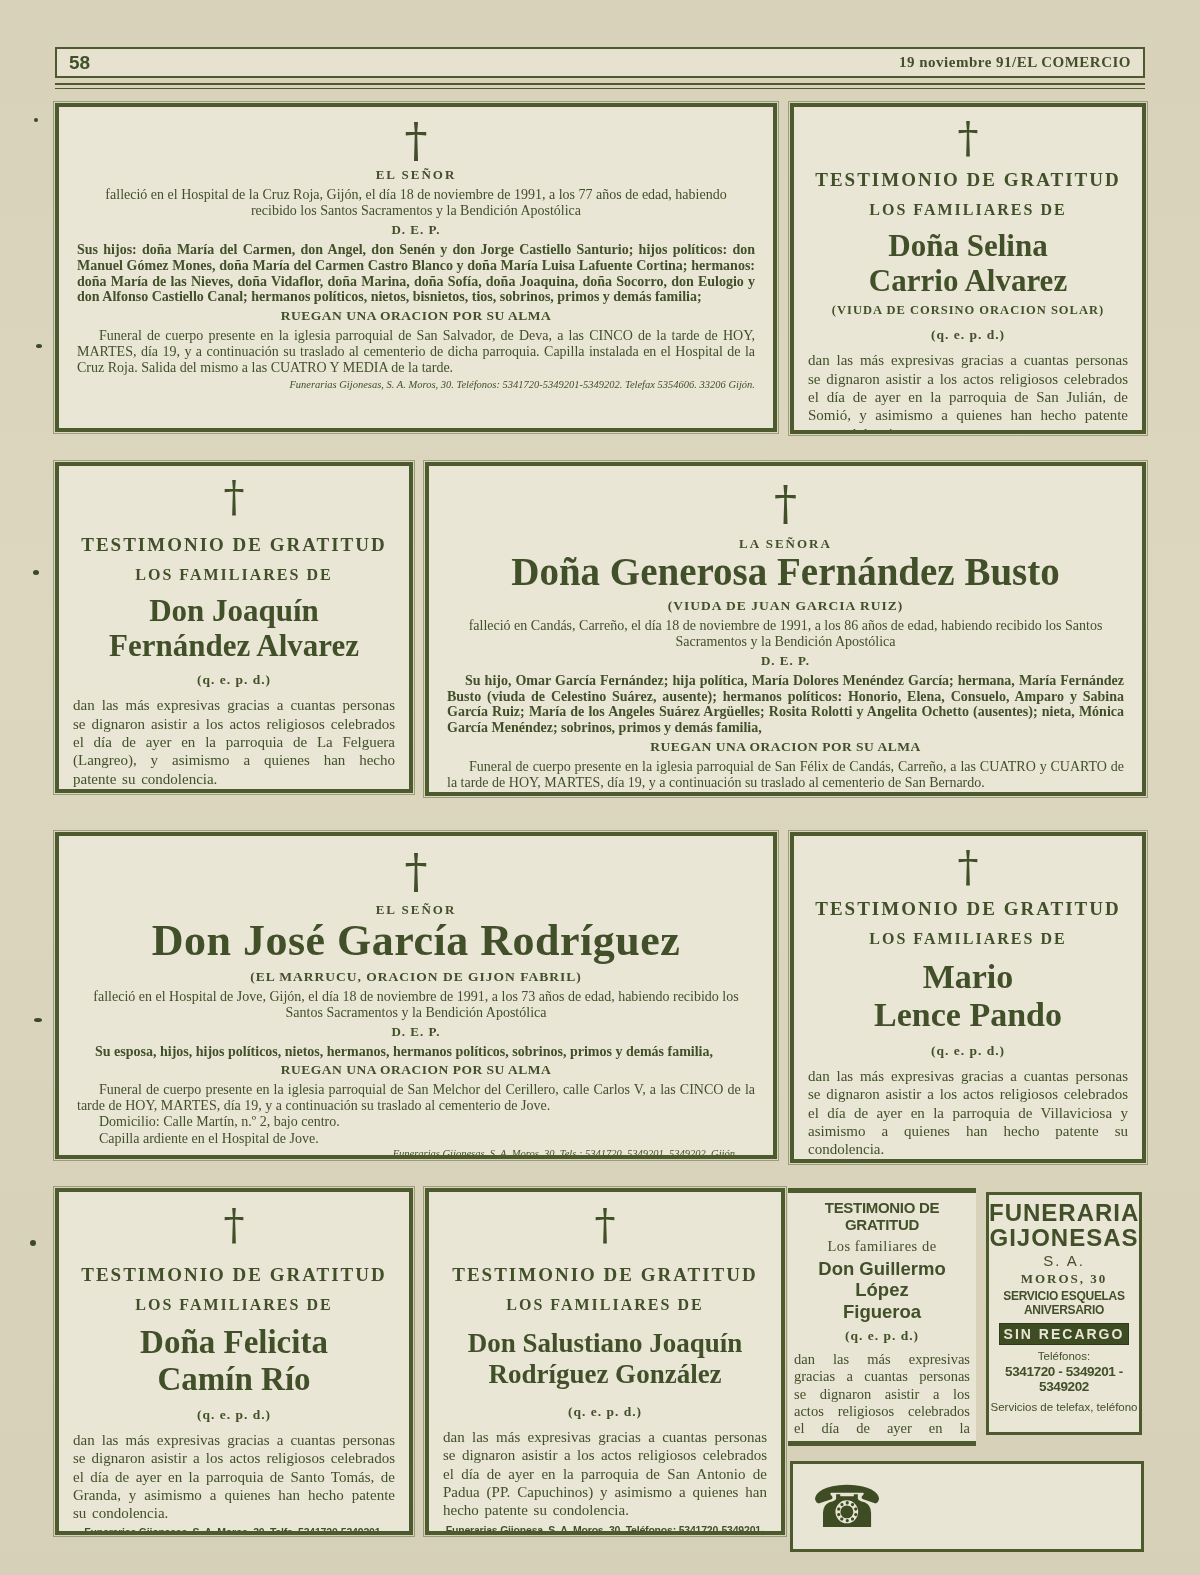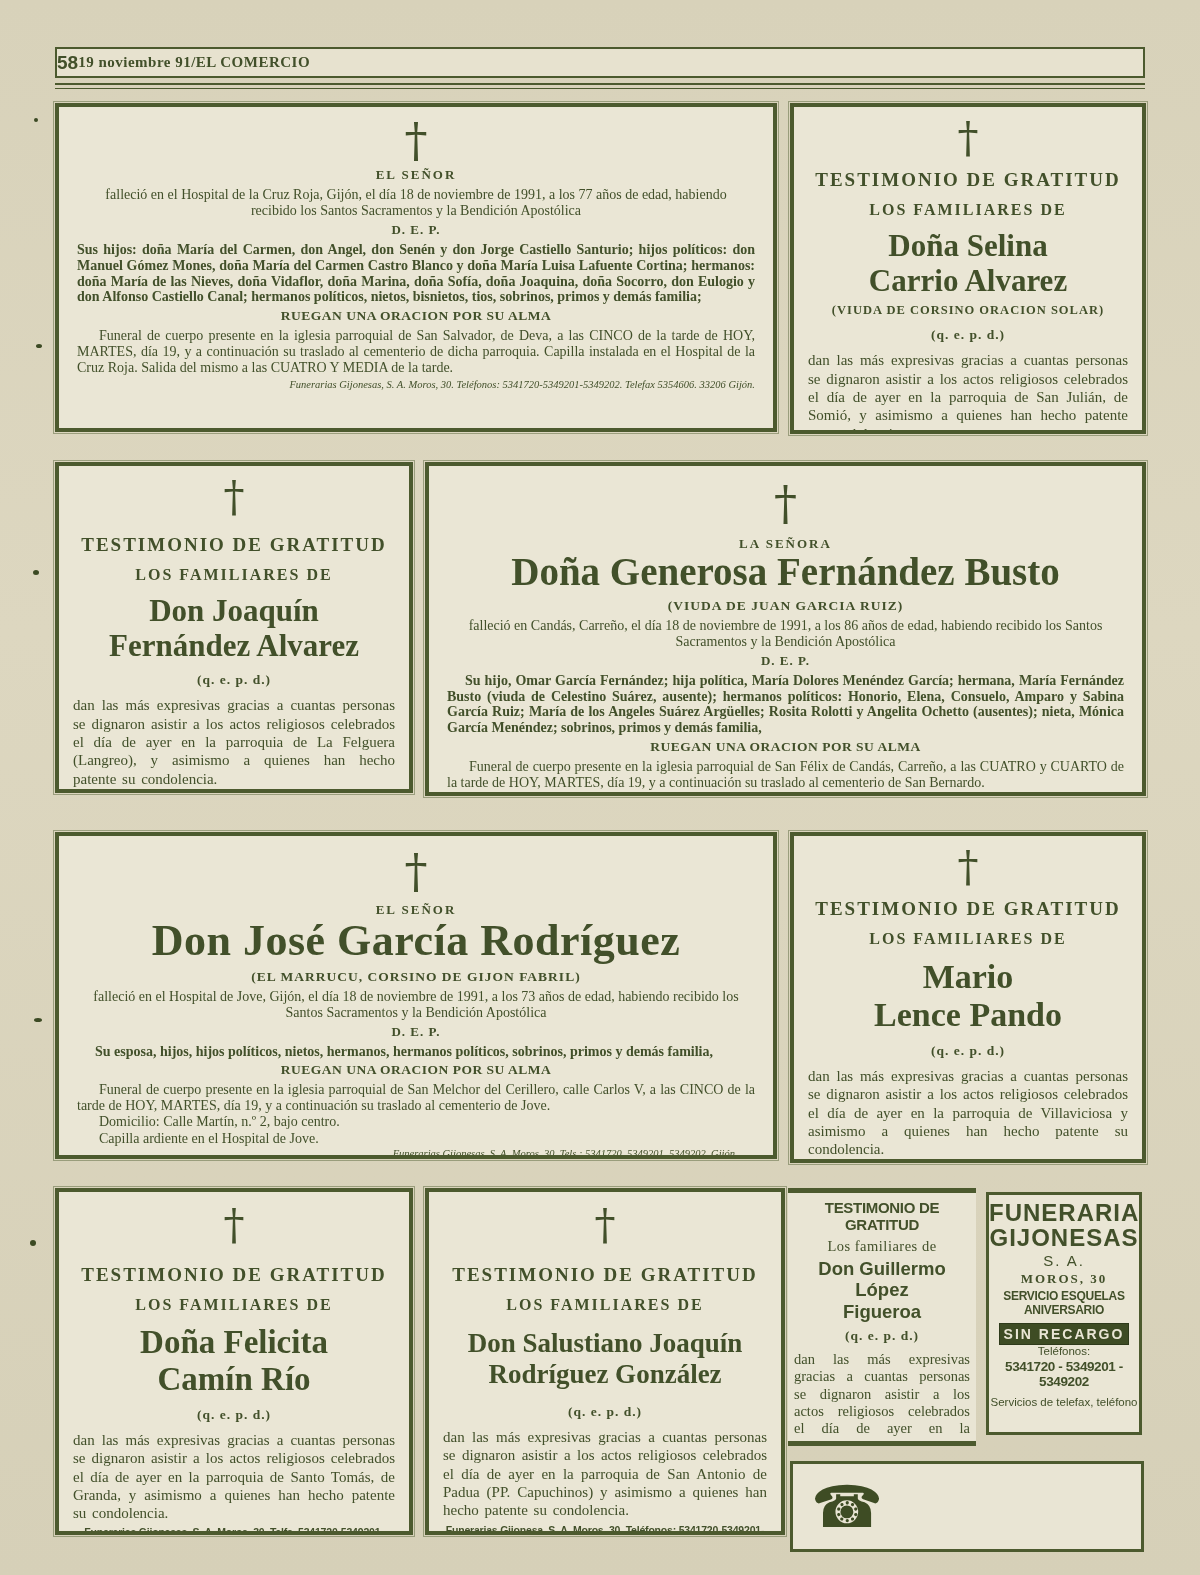--- a/index.html
+++ b/index.html
@@ -48,22 +48,22 @@
   .grat-title{font-size:19px;font-weight:bold;letter-spacing:2px;margin-top:10px;}
   .grat-fam{font-size:16px;font-weight:bold;letter-spacing:2px;margin-top:10px;}
   .grat-name{margin-top:10px;}
   .qepd{font-size:13.5px;font-weight:bold;letter-spacing:1px;margin-top:9px;}
   .grat-body{font-size:15px;line-height:1.22;text-align:justify;margin-top:8px;word-spacing:2px;}
 
   
   #header-box{
     position:absolute;left:55px;top:47px;width:1090px;height:31px;
     background:#e7e2cf;border:2px solid #4c5a2e;box-sizing:border-box;
-    display:flex;align-items:center;justify-content:flex-start;
-    padding:0 0;
+    display:flex;align-items:center;justify-content:space-between;
+    padding:0 12px;
   }
   #page-num{font-family:"Liberation Sans", sans-serif;font-size:19px;font-weight:bold;}
   #masthead{font-size:15px;font-weight:bold;letter-spacing:.5px;}
   #header-rule{
     position:absolute;left:55px;top:83px;width:1090px;height:3px;
     border-top:2px solid #4c5a2e;border-bottom:1px solid #4c5a2e;
   }
 
   
   #guillermo{
@@ -87,21 +87,21 @@
   }
   #funerarias-ad .fa-name{font-size:24px;font-weight:bold;letter-spacing:1px;line-height:1.05;}
   #funerarias-ad .fa-sa{font-size:15px;letter-spacing:2px;margin-top:2px;}
   #funerarias-ad .fa-street{font-size:13px;font-weight:bold;letter-spacing:2px;margin-top:2px;font-family:"Liberation Serif", serif;}
   #funerarias-ad .fa-svc{font-size:12px;font-weight:bold;letter-spacing:-.3px;line-height:1.15;margin-top:3px;}
   #funerarias-ad .fa-badge{
     margin:5px auto 0;width:128px;background:#3e4c24;color:#eae6d5;
     font-size:14px;font-weight:bold;letter-spacing:2px;padding:2px 0;
     border:1px solid #2e3a1a;
   }
-  #funerarias-ad .fa-tel-label{font-size:11.5px;}
+  #funerarias-ad .fa-tel-label{font-size:11.5px;margin-top:5px;}
   #funerarias-ad .fa-tels{font-size:13.5px;font-weight:bold;margin-top:2px;letter-spacing:-.4px;}
   #funerarias-ad .fa-fax-label{font-size:11.5px;margin-top:7px;}
 
   
   #comercio-ad{
     position:absolute;left:790px;top:1461px;width:354px;height:91px;
     border:3px solid #4c5a2e;box-sizing:border-box;background:#e9e5d4;
     display:flex;align-items:center;gap:14px;padding:0 10px 0 18px;color:#3e4c24;
   }
   #comercio-ad .phone-glyph{font-size:58px;line-height:1;font-family:"DejaVu Sans", sans-serif;}
@@ -177,21 +177,21 @@
     <div class="prayer">RUEGAN UNA ORACION POR SU ALMA</div>
     <div class="funeral">Funeral de cuerpo presente en la iglesia parroquial de San Félix de Candás, Carreño, a las CUATRO y CUARTO de la tarde de HOY, MARTES, día 19, y a continuación su traslado al cementerio de San Bernardo.</div>
     <div class="plain-line">Domicilio: Severo Ochoa, n.º 8, Candás.</div>
 
   </div>
 
   <div class="box pad center" style="left:55px;top:832px;width:722px;height:327px;">
     <div class="cross cross-lg" style="margin-top:8px;">†</div>
     <div class="kicker" style="margin-top:8px;">EL SEÑOR</div>
     <div class="name-xl">Don José García Rodríguez</div>
-    <div class="subtitle">(EL MARRUCU, CORSINO DE GIJON FABRIL)</div>
+    <div class="subtitle">(EL MARRUCU, ORACION DE GIJON FABRIL)</div>
     <div class="notice" style="padding:0 10px;">falleció en el Hospital de Jove, Gijón, el día 18 de noviembre de 1991, a los 73 años de edad, habiendo recibido los Santos Sacramentos y la Bendición Apostólica</div>
     <div class="dep">D. E. P.</div>
     <div class="family" style="text-indent:18px;">Su esposa, hijos, hijos políticos, nietos, hermanos, hermanos políticos, sobrinos, primos y demás familia,</div>
     <div class="prayer">RUEGAN UNA ORACION POR SU ALMA</div>
     <div class="funeral">Funeral de cuerpo presente en la iglesia parroquial de San Melchor del Cerillero, calle Carlos V, a las CINCO de la tarde de HOY, MARTES, día 19, y a continuación su traslado al cementerio de Jove.</div>
     <div class="plain-line">Domicilio: Calle Martín, n.º 2, bajo centro.</div>
     <div class="plain-line">Capilla ardiente en el Hospital de Jove.</div>
     <div class="foot-italic" style="margin-top:0;padding-right:20px;">Funerarias Gijonesas, S. A. Moros, 30. Tels.: 5341720, 5349201, 5349202. Gijón</div>
   </div>
 

